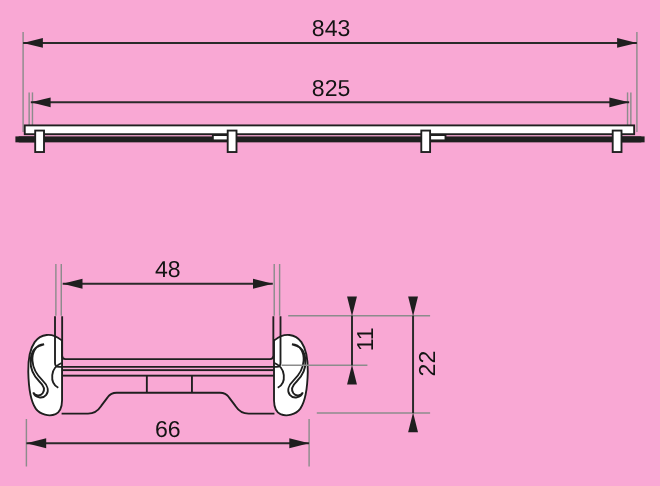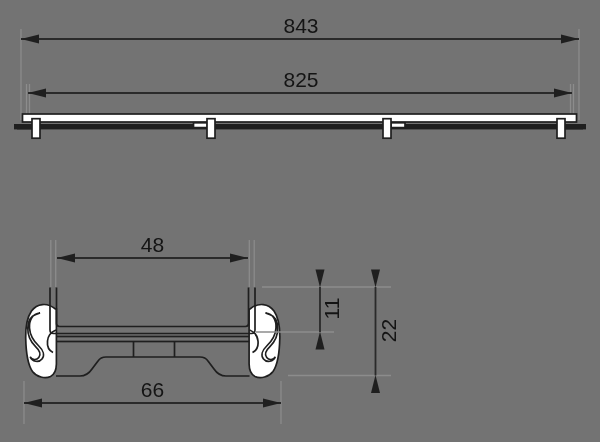--- a/index.html
+++ b/index.html
@@ -1,17 +1,17 @@
 <!DOCTYPE html>
 <html><head>
 <meta charset="utf-8">
 <style>
   html,body{margin:0;padding:0;background:#ffffff;}
   .canvas-wrap{
-    width:600px;height:442px;background:#737373;position:relative;overflow:hidden;
+    width:600px;height:442px;background:#f9a8d4;position:relative;overflow:hidden;
     font-family:"Liberation Sans", sans-serif;
   }
   svg{display:block;}
   .ln   { stroke:#1f1f1f; stroke-width:1.7; fill:none; }
   .lnw  { stroke:#1f1f1f; stroke-width:1.7; fill:#ffffff; }
   .ext  { stroke:#8c8c8c; stroke-width:1.3; fill:none; }
   .dim  { stroke:#2a2a2a; stroke-width:1.8; fill:none; }
   .arr  { fill:#1f1f1f; stroke:none; }
   .solid{ fill:#1f1f1f; stroke:none; }
   .dimtxt{

